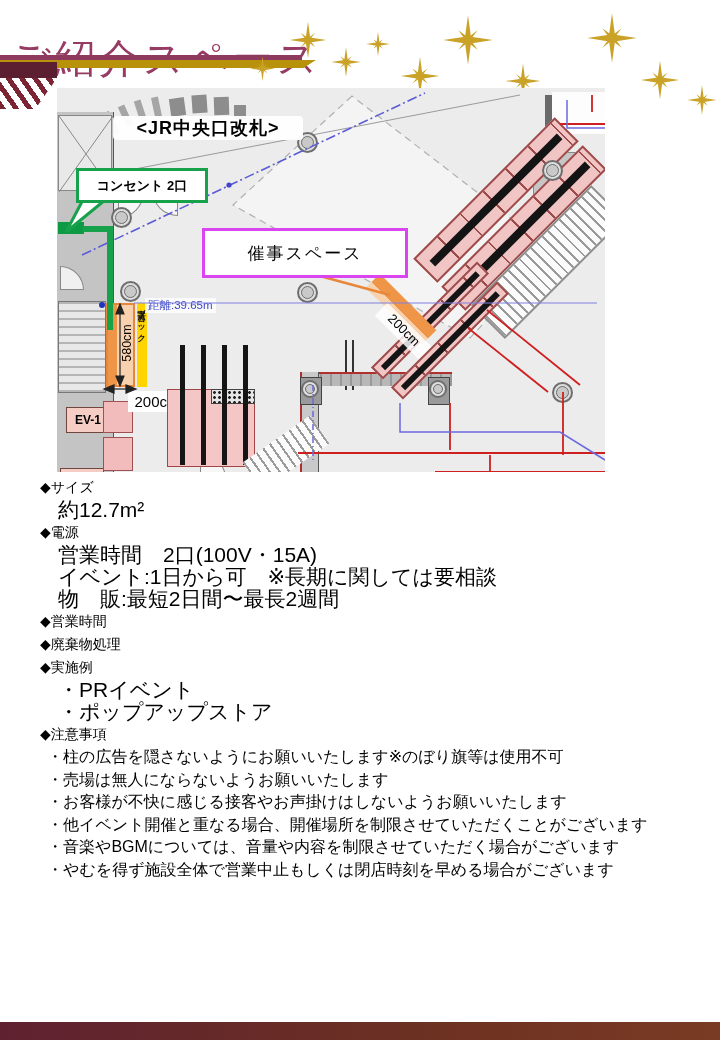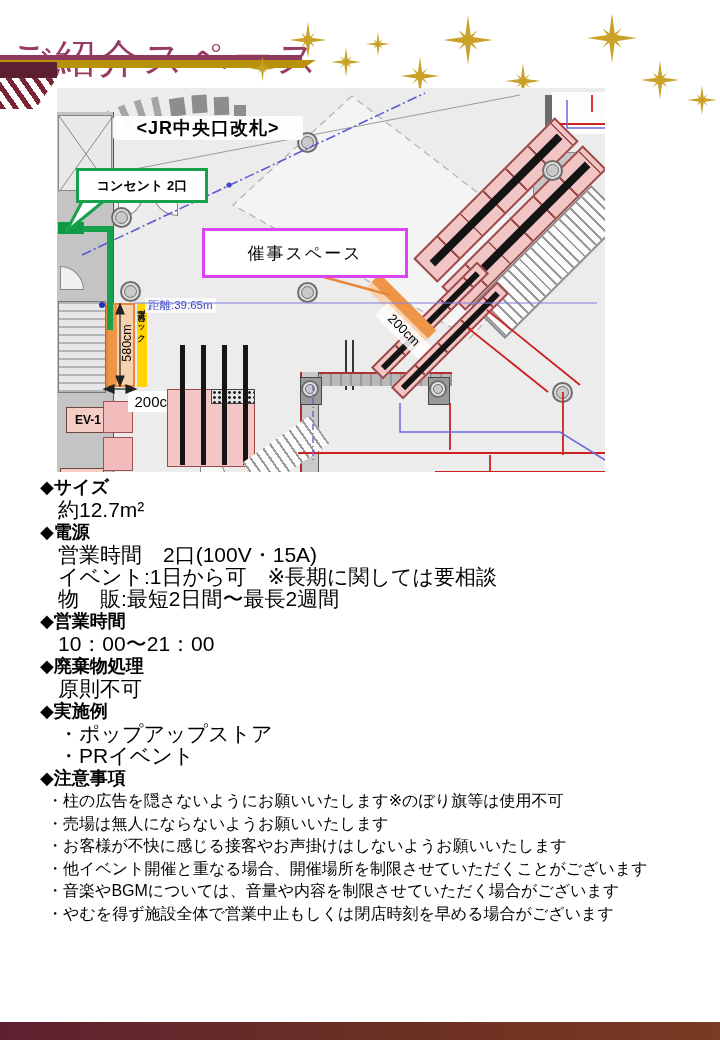--- a/index.html
+++ b/index.html
@@ -41,21 +41,21 @@
   .dim{position:absolute;font-size:12.5px;text-align:center;}
   .braille{position:absolute;background:#ffd400;}
   .braille span{display:block;writing-mode:vertical-rl;text-orientation:upright;font-size:8.5px;
      font-weight:700;line-height:10px;margin:1px auto 0;color:#111;letter-spacing:-1px;}
   .evbox{position:absolute;display:flex;align-items:center;justify-content:center;background:#f6cdc5;
      border:1.5px solid #6e463e;font-size:12px;font-weight:700;}
   .dist{position:absolute;color:#3b47c4;font-weight:400;font-size:11.5px;background:rgba(255,255,255,.78);
      padding:0 3px;white-space:nowrap;}
   
   .sections{position:absolute;left:40px;top:476px;width:672px;}
-  .sections h2{margin:0;font-size:18px;line-height:23px;font-weight:700;}
+  .sections h2{margin:0;font-size:14px;line-height:23px;font-weight:400;}
   .sections p{margin:0;}
   .sections p.body{padding-left:18px;font-size:21px;line-height:22px;}
   .sections p.note{padding-left:7px;font-size:16px;line-height:22.5px;white-space:nowrap;}
 </style>
 </head>
 <body>
 
 <div class="page">
 
   <svg width="0" height="0" style="position:absolute">
@@ -257,30 +257,28 @@
     <section>
       <h2>◆電源</h2>
       <p class="body">営業時間　2口(100V・15A)</p>
     </section>
     <section>
       <p class="body">イベント:1日から可　※長期に関しては要相談</p>
       <p class="body">物　販:最短2日間〜最長2週間</p>
     </section>
     <section>
       <h2>◆営業時間</h2>
-      <p class="body">10：00〜21：00</p>
     </section>
     <section>
       <h2>◆廃棄物処理</h2>
-      <p class="body">原則不可</p>
     </section>
     <section>
       <h2>◆実施例</h2>
+      <p class="body">・PRイベント</p>
       <p class="body">・ポップアップストア</p>
-      <p class="body">・PRイベント</p>
     </section>
     <section>
       <h2>◆注意事項</h2>
       <p class="note">・柱の広告を隠さないようにお願いいたします※のぼり旗等は使用不可</p>
       <p class="note">・売場は無人にならないようお願いいたします</p>
       <p class="note">・お客様が不快に感じる接客やお声掛けはしないようお願いいたします</p>
       <p class="note">・他イベント開催と重なる場合、開催場所を制限させていただくことがございます</p>
       <p class="note">・音楽やBGMについては、音量や内容を制限させていただく場合がございます</p>
       <p class="note">・やむを得ず施設全体で営業中止もしくは閉店時刻を早める場合がございます</p>
     </section>

